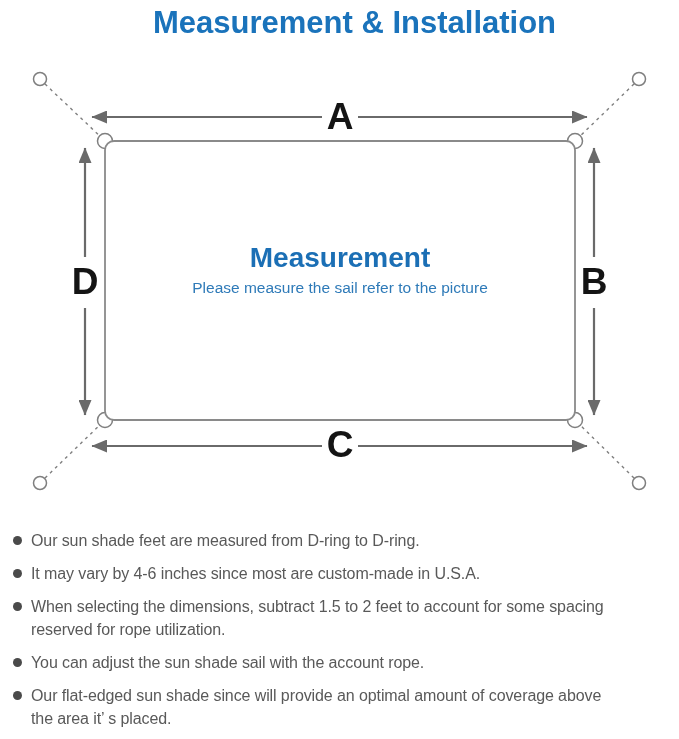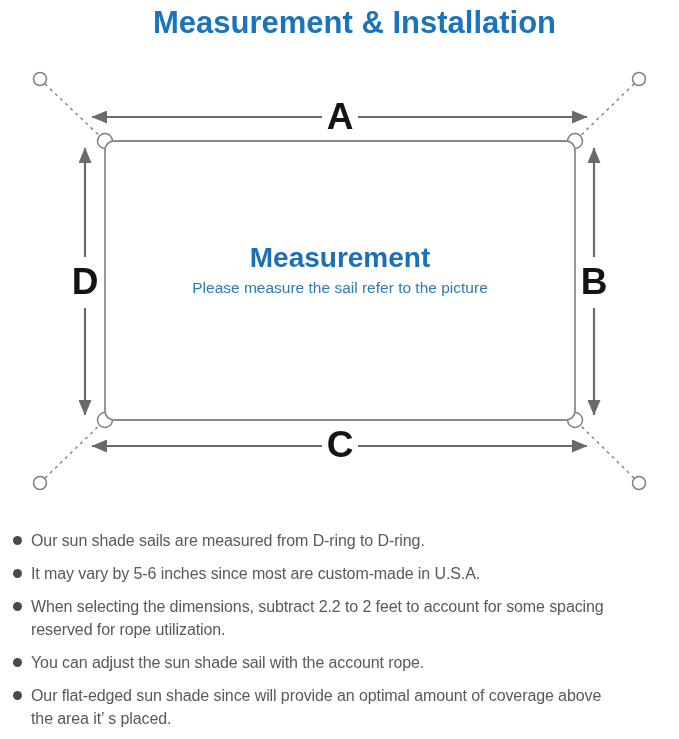--- a/index.html
+++ b/index.html
@@ -98,29 +98,29 @@
   <text class="dim-label" x="340" y="397" text-anchor="middle">C</text>
   <text class="dim-label" x="85" y="234" text-anchor="middle">D</text>
 
   <text class="center-title" x="340" y="207" text-anchor="middle">Measurement</text>
   <text class="center-subtitle" x="340" y="233" text-anchor="middle">Please measure the sail refer to the picture</text>
 </svg>
 
 <section class="notes">
   <div class="note">
     <span class="dot"></span>
-    <span class="note-text">Our sun shade sails are measured from D-ring to D-ring.</span>
+    <span class="note-text">Our sun shade feet are measured from D-ring to D-ring.</span>
   </div>
   <div class="note">
     <span class="dot"></span>
-    <span class="note-text">It may vary by 5-6 inches since most are custom-made in U.S.A.</span>
+    <span class="note-text">It may vary by 4-6 inches since most are custom-made in U.S.A.</span>
   </div>
   <div class="note">
     <span class="dot"></span>
-    <span class="note-text">When selecting the dimensions, subtract 2.2 to 2 feet to account for some spacing
+    <span class="note-text">When selecting the dimensions, subtract 1.5 to 2 feet to account for some spacing
 reserved for rope utilization.</span>
   </div>
   <div class="note">
     <span class="dot"></span>
     <span class="note-text">You can adjust the sun shade sail with the account rope.</span>
   </div>
   <div class="note">
     <span class="dot"></span>
     <span class="note-text">Our flat-edged sun shade since will provide an optimal amount of coverage above
 the area it’ s placed.</span>

